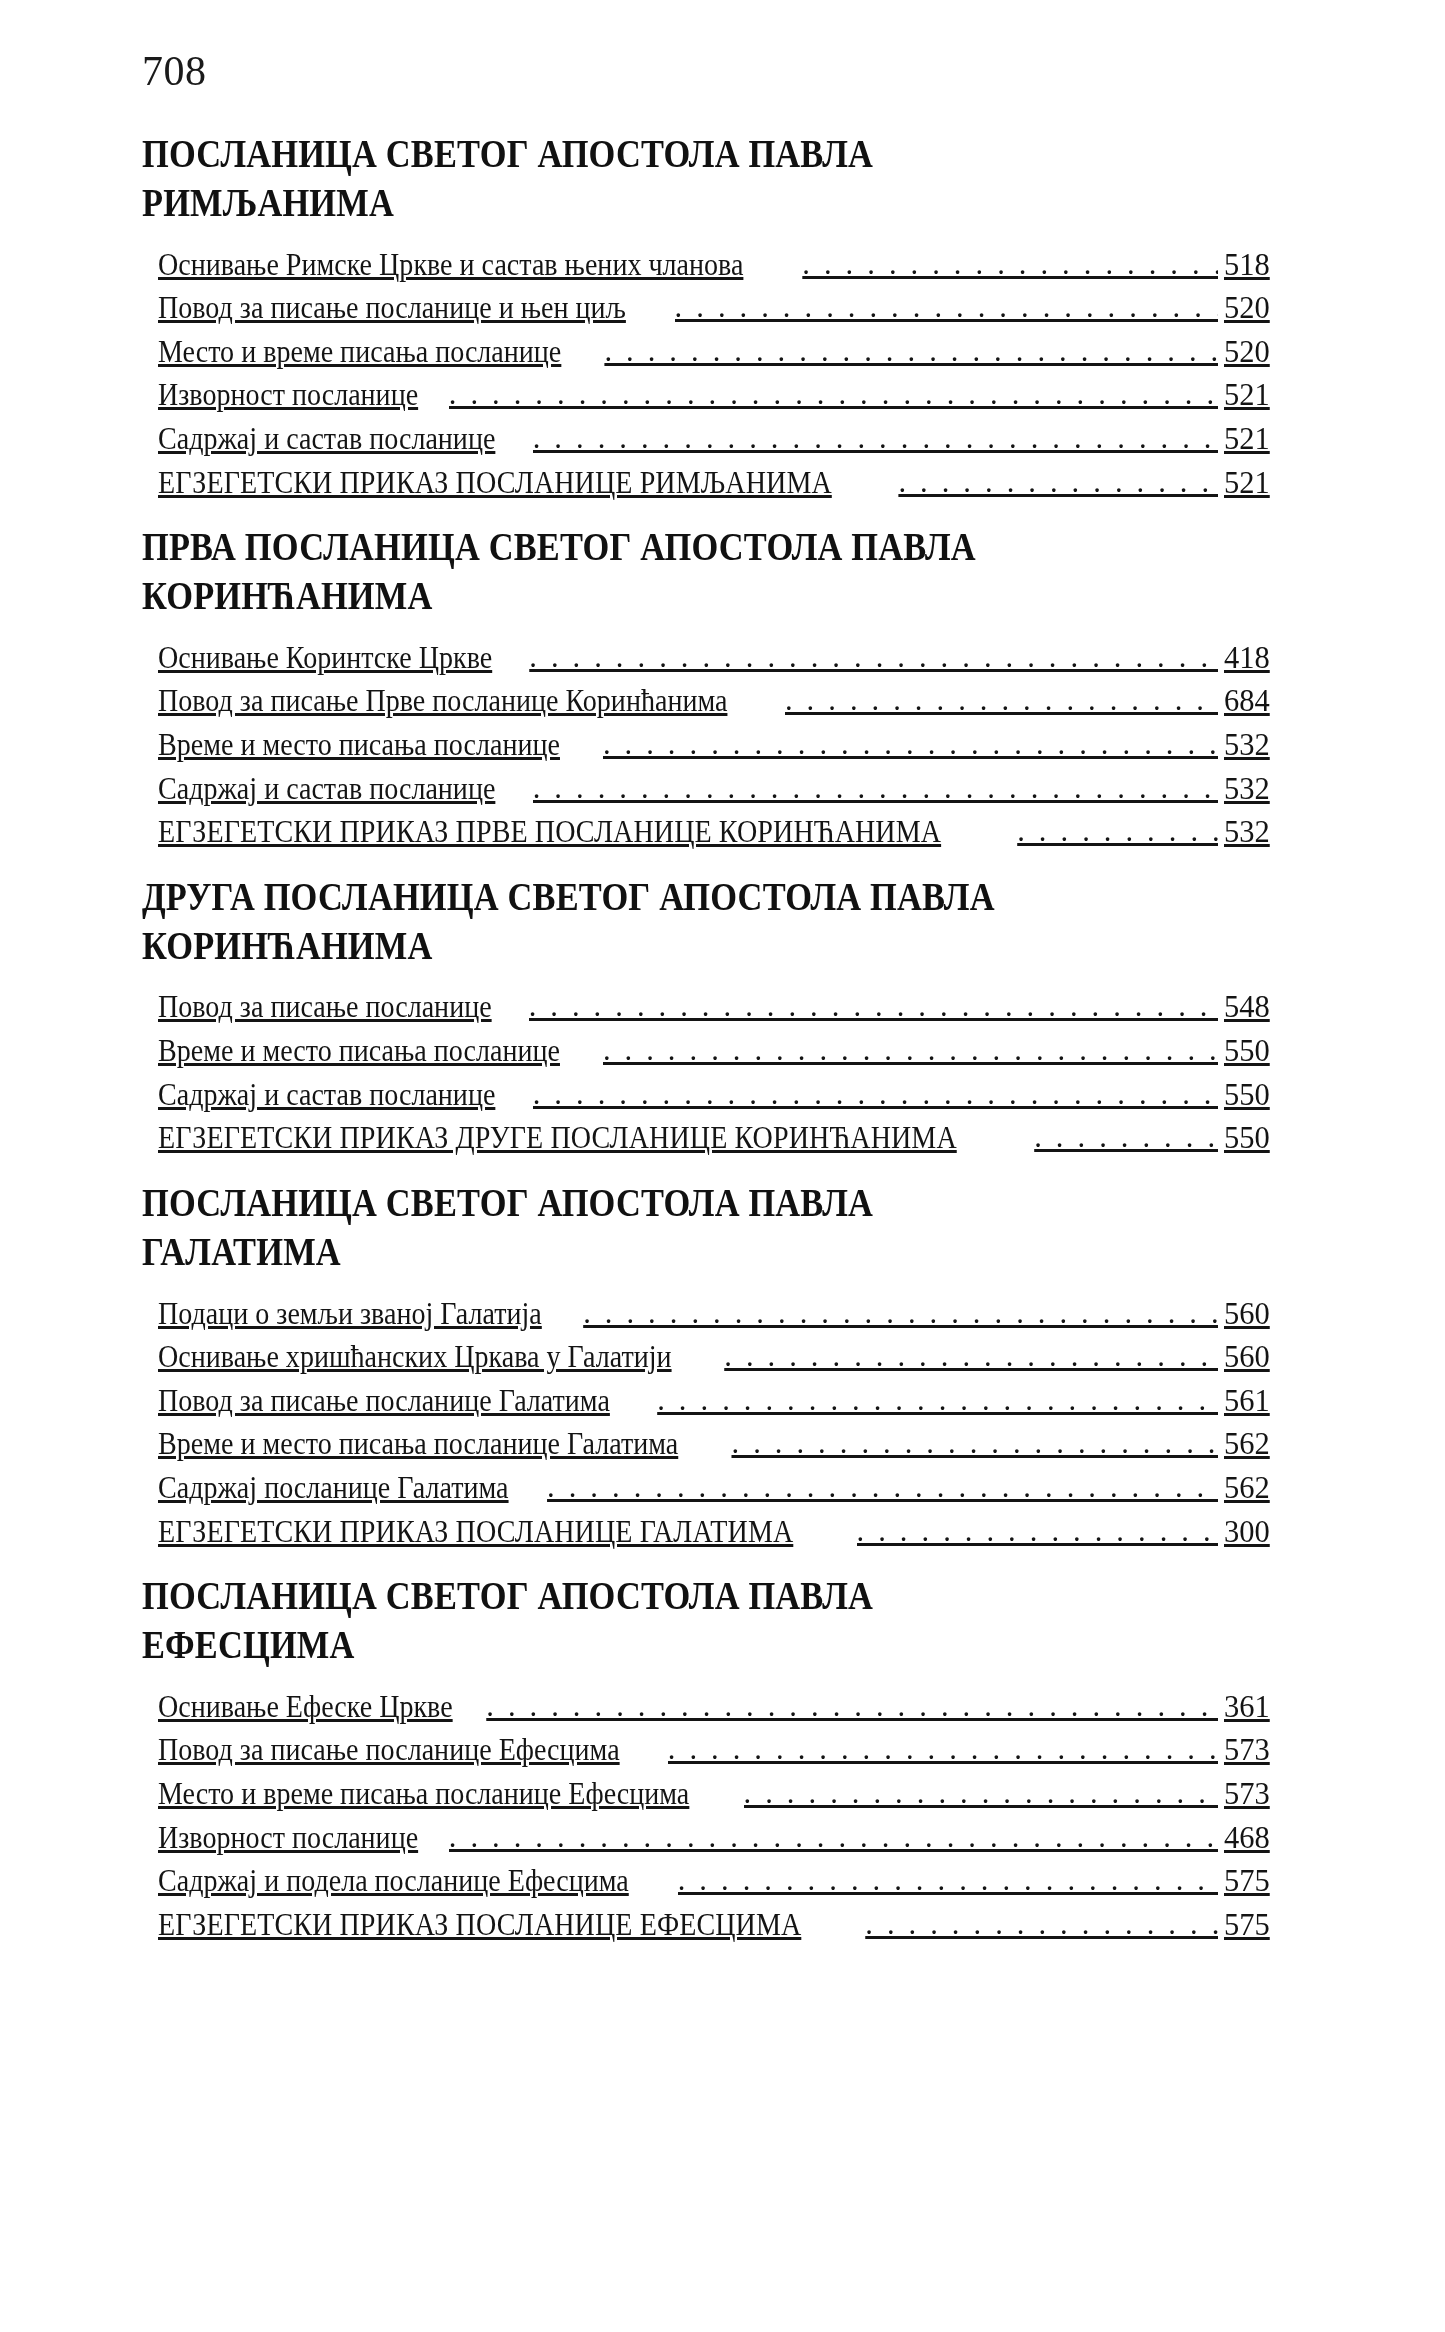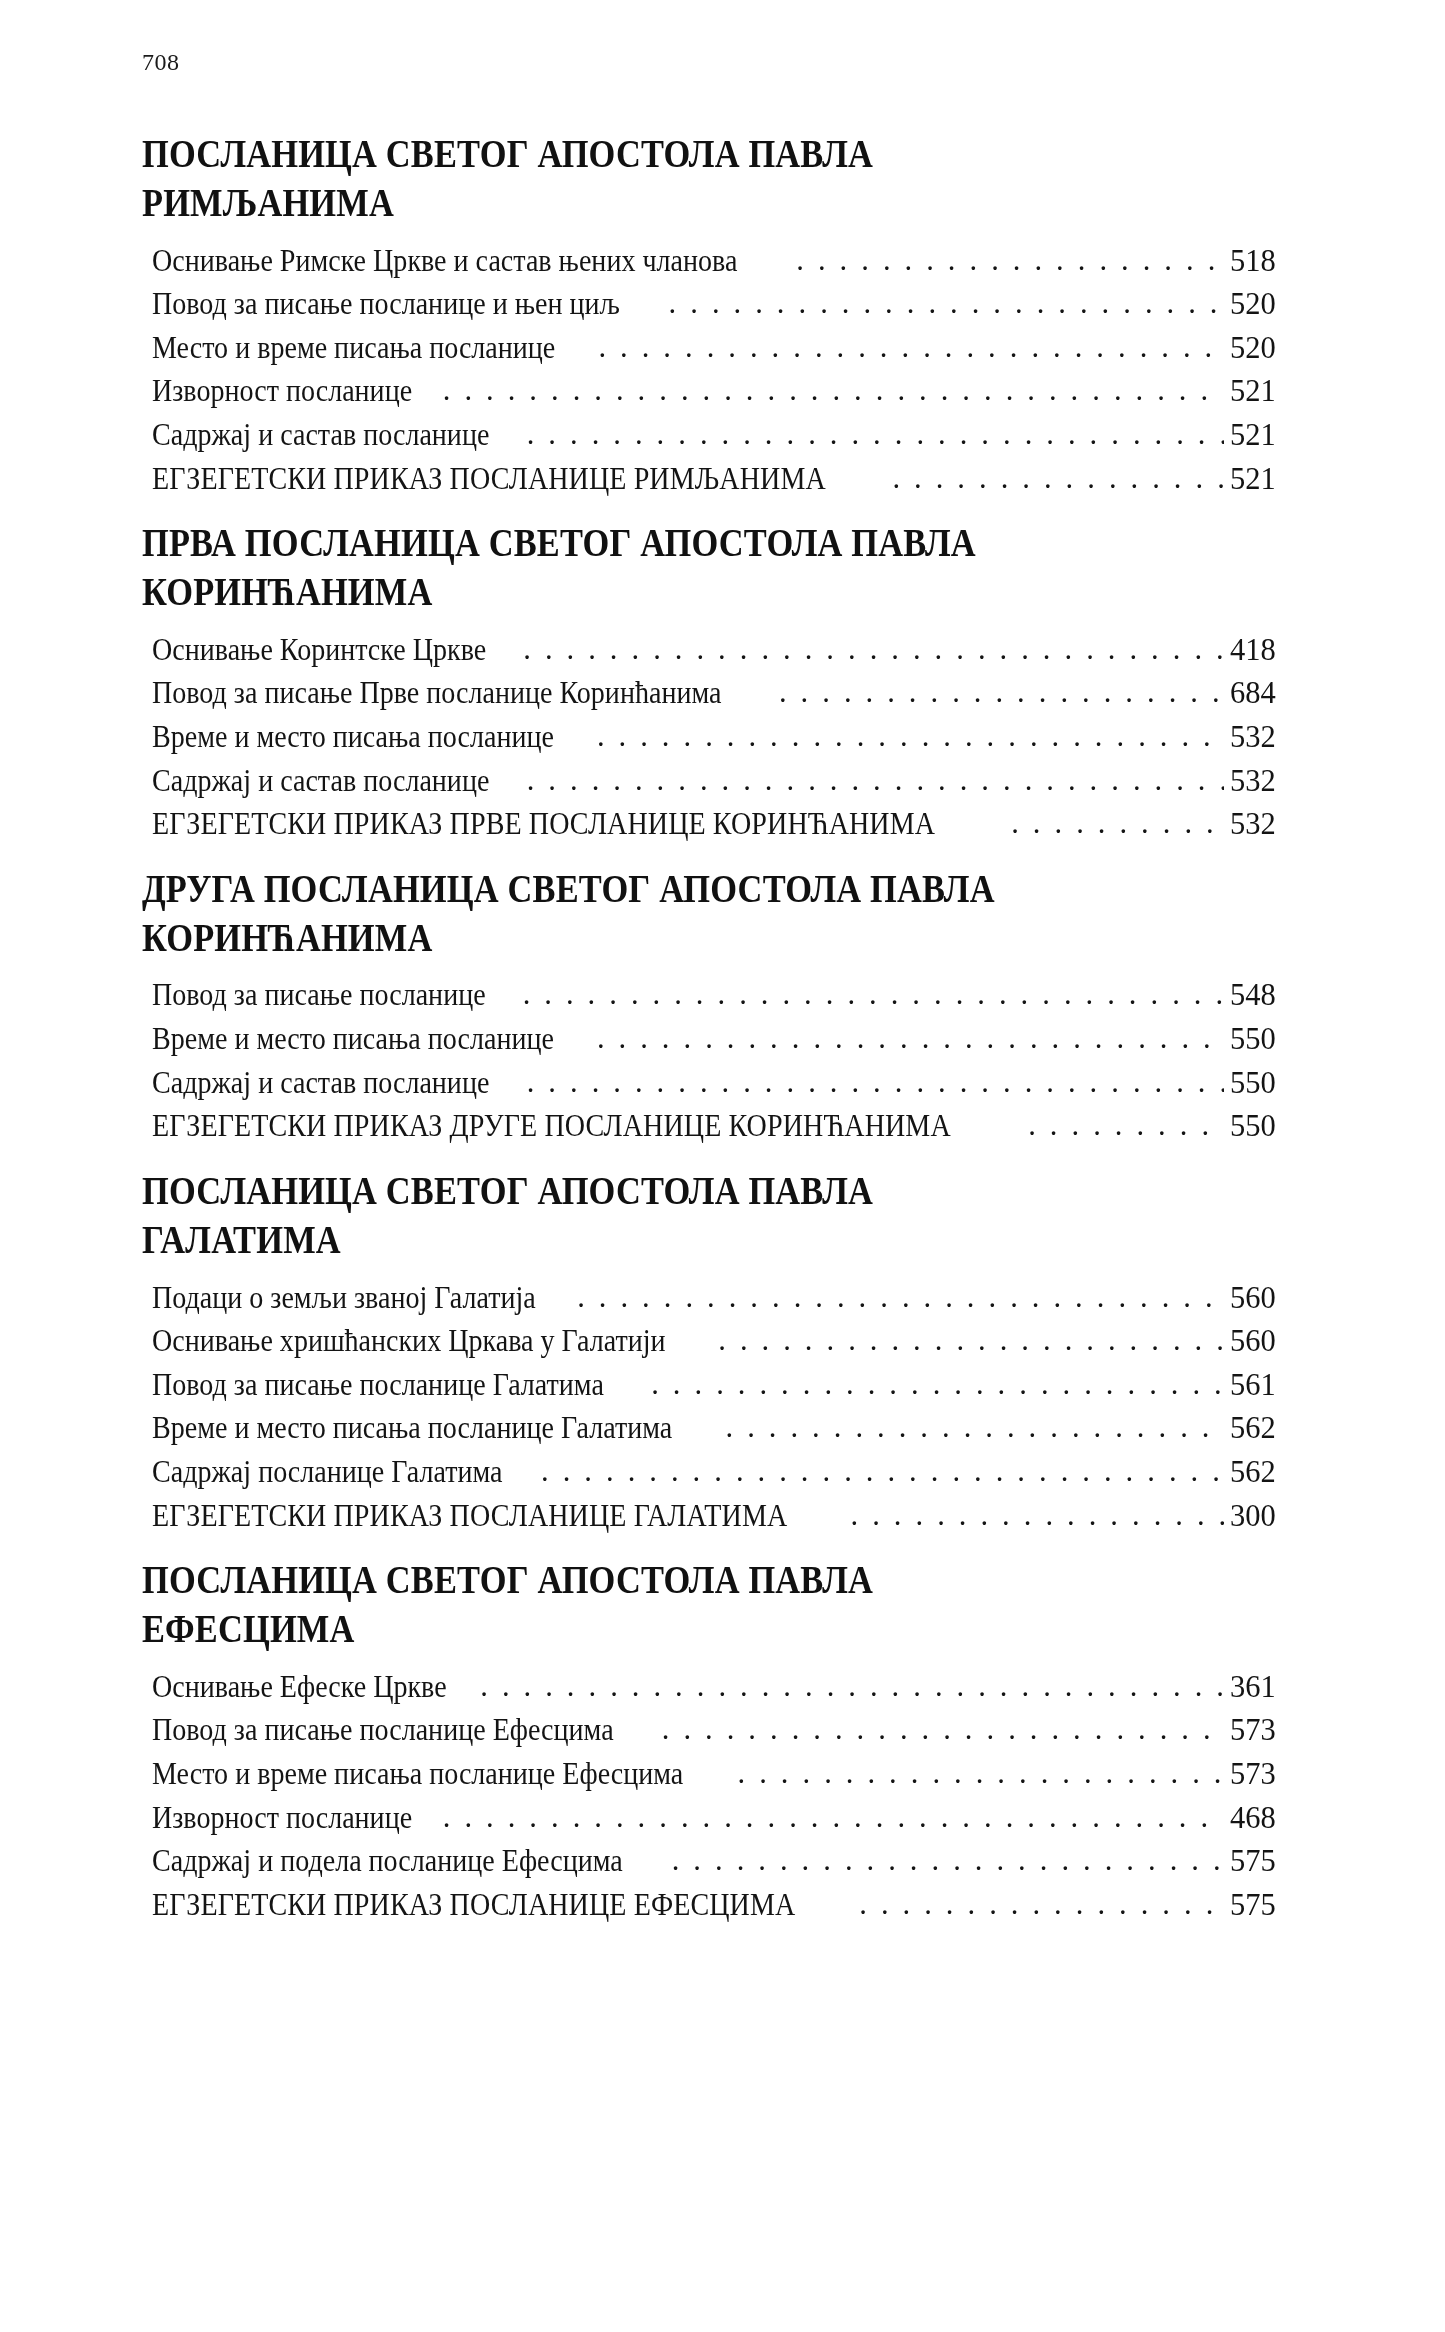--- a/index.html
+++ b/index.html
@@ -15,21 +15,21 @@
     background: #ffffff;
     box-sizing: border-box;
     font-family: "Liberation Serif", "DejaVu Serif", serif;
     color: #141414;
     overflow: hidden;
   }
   .page-number {
     position: absolute;
     left: 142px;
     top: 50px;
-    font-size: 24px;
+    font-size: 42px;
     line-height: 1;
     letter-spacing: 0.5px;
     color: #1a1a1a;
     font-family: "Liberation Serif", "DejaVu Serif", serif;
   }
   .content {
     position: absolute;
     left: 142px;
     top: 130px;
     width: 1160px;
@@ -47,23 +47,24 @@
     margin: 0 0 12px 0;
     transform: scaleX(0.86);
     transform-origin: left center;
     white-space: pre-line;
     width: 116%;
   }
   .section-heading .hline {
     display: block;
   }
   .entries {
-    margin: 10px;
+    margin: 16px;
     padding: 0;
     list-style: none;
+    text-decoration: underline;
   }
   .entry {
     display: flex;
     align-items: baseline;
     width: 100%;
     font-size: 30.5px;
     line-height: 1.43;
     color: #141414;
     white-space: nowrap;
   }

